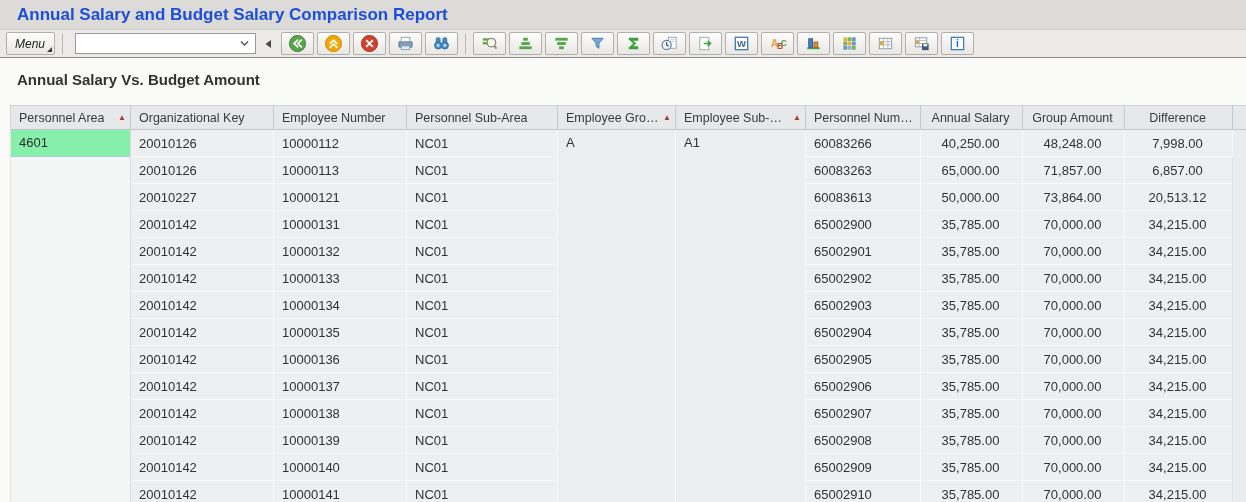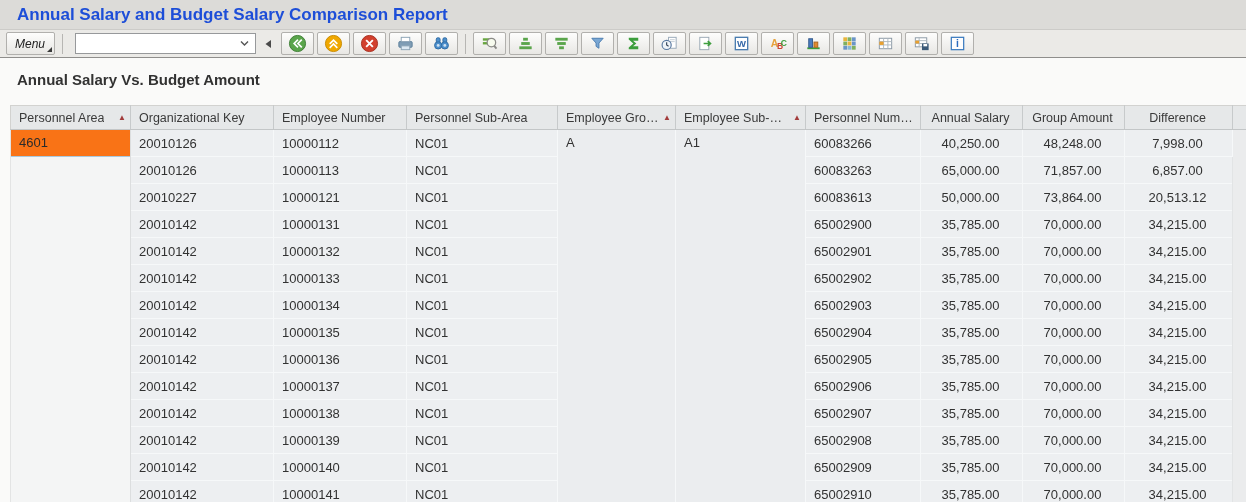--- a/index.html
+++ b/index.html
@@ -46,21 +46,21 @@
   .arrow { color:#a23b3b; font-size:8px; flex:none; margin-left:4px; }
 
   td { height:27px; background:#edeff1; padding:0 8px;
        border-right:1px solid #f6f8f9; border-bottom:1px solid #f6f8f9;
        white-space:nowrap; overflow:hidden; }
   td.num { text-align:center; padding-right:10px; }
   td.merged { padding:0; vertical-align:top; border-bottom:none; }
   td.m-pa { background:#f4f5f5; border-left:1px solid #e3e4e4; border-right:1px solid #dcdedf; }
   td.m-eg { background:#ebedef; }
   td.fill { background:#ebeced; border-left:1px solid #e2e4e5; border-right:none; border-bottom:none; padding:0; }
-  .sel { height:27px; line-height:26px; padding-left:8px; background:#f97316;
+  .sel { height:27px; line-height:26px; padding-left:8px; background:#86efac;
          border-bottom:1px solid #a9c9dd; color:#2b2b2b; }
   .mval { height:27px; line-height:26px; padding-left:8px; }
 </style>
 </head>
 <body>
 
 <div class="titlebar">
   <span class="title">Annual Salary and Budget Salary Comparison Report</span>
 </div>
 

